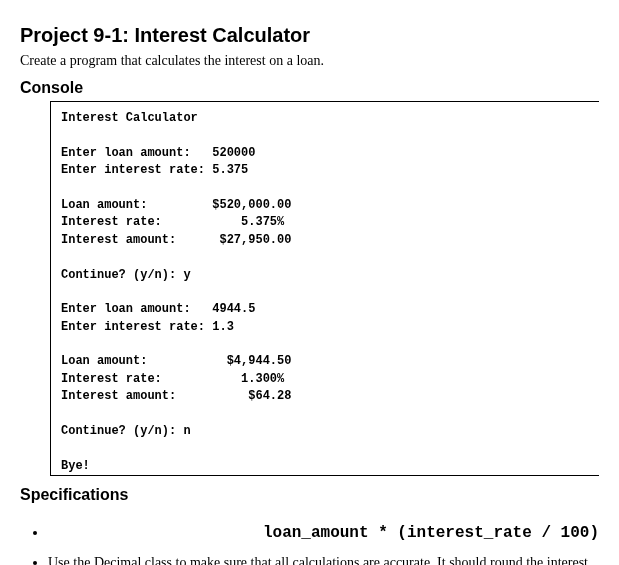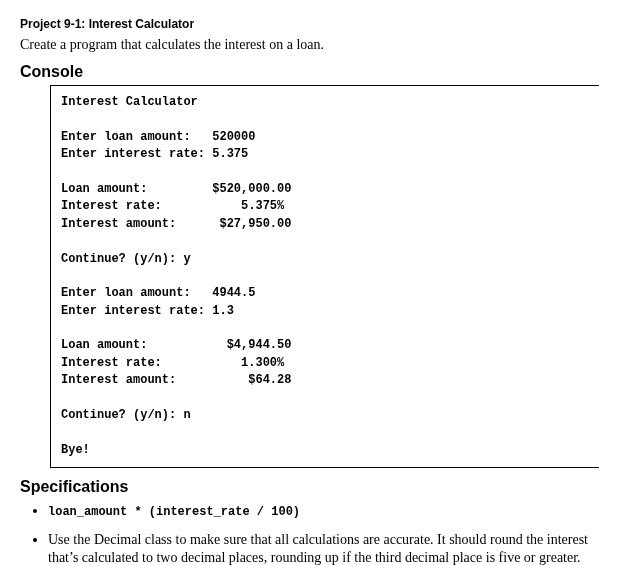--- a/index.html
+++ b/index.html
@@ -7,61 +7,62 @@
     font-size: 14px;
     color: #000;
     margin: 0;
     padding: 16px 20px;
     width: 619px;
     box-sizing: border-box;
     background: #fff;
   }
   h1 {
     font-family: Arial, Helvetica, sans-serif;
-    font-size: 12px;
+    font-size: 20px;
     font-weight: bold;
-    margin: 1px 0 6px 0;
+    margin: 8px 0 6px 0;
   }
   h2 {
     font-family: Arial, Helvetica, sans-serif;
     font-size: 16px;
     font-weight: bold;
     margin: 10px 0 4px 0;
   }
   .intro {
     margin: 4px 0 6px 0;
   }
   .console-wrap {
     margin-left: 30px;
   }
   .console {
     border: 1px solid #000;
     border-right: none;
-    padding: 8px 10px 8px 10px;
+    padding: 8px 10px 0 10px;
     font-family: "Courier New", Courier, monospace;
     font-size: 12px;
     font-weight: bold;
     white-space: pre;
     line-height: 1.45;
   }
   ul.specs {
     margin: 6px 0 0 0;
     padding-left: 28px;
   }
   ul.specs li {
     margin-bottom: 10px;
     line-height: 1.3;
   }
   .formula {
     font-family: "Courier New", Courier, monospace;
-    font-size: 12px;
+    font-size: 16px;
     font-weight: bold;
     display: block;
-    margin-top: 6px;
+    margin-top: 19px;
     margin-left: 0;
+    text-align: right;
   }
 </style>
 </head>
 <body>
 
 <h1>Project 9-1: Interest Calculator</h1>
 <p class="intro">Create a program that calculates the interest on a loan.</p>
 
 <h2>Console</h2>
 <div class="console-wrap">

